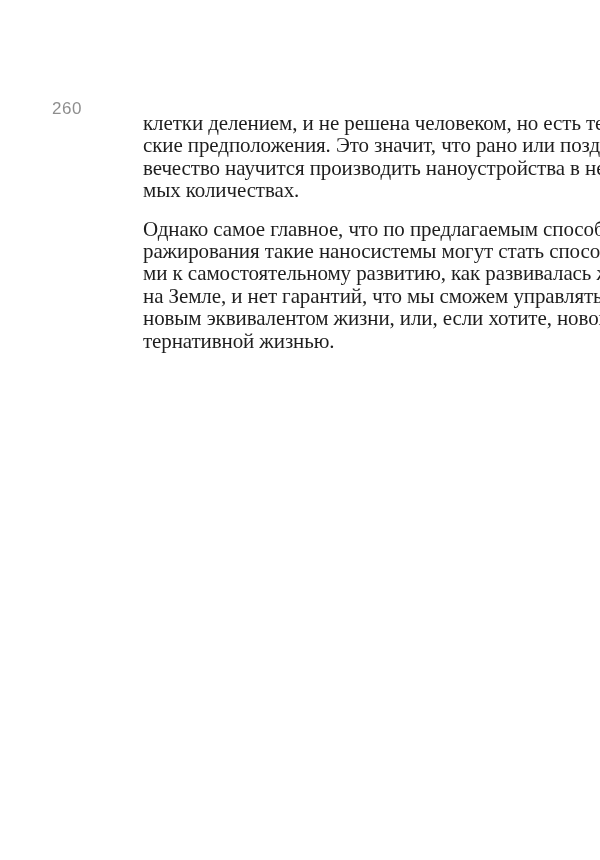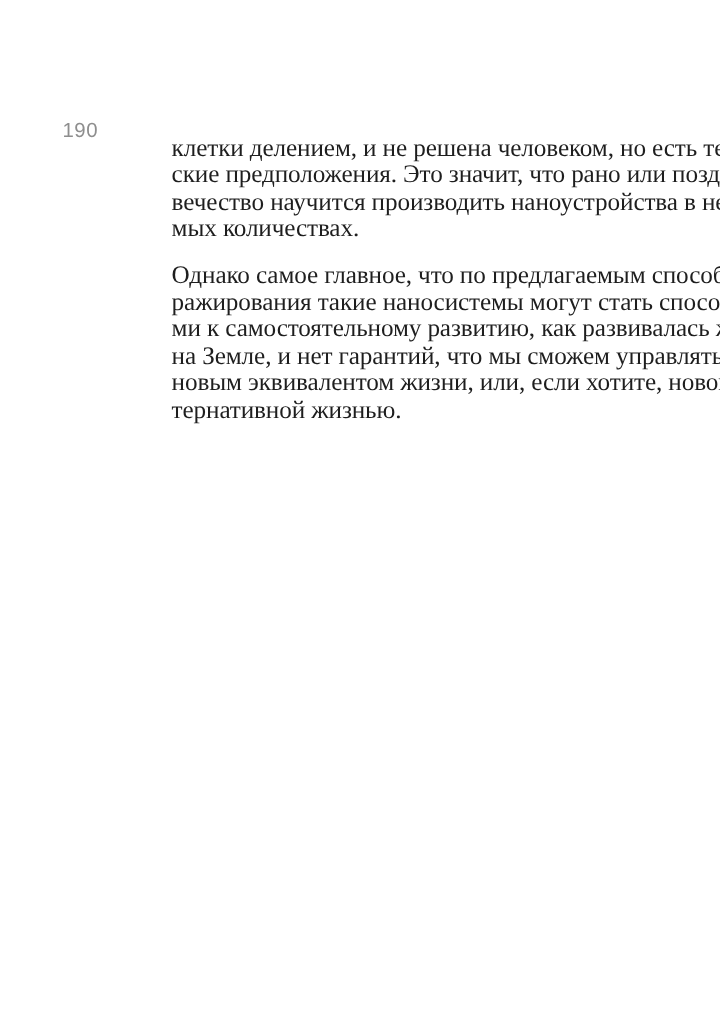--- a/index.html
+++ b/index.html
@@ -40,21 +40,21 @@
     margin: 16px;
   }
   .paragraph + .paragraph {
     margin-top: 15px;          
   }
 </style>
 </head>
 <body>
 
 <div class="page">
-  <span class="page-number">190</span>
+  <span class="page-number">260</span>
   <div class="text-column" id="text-column">
       <div class="paragraph">клетки делением, и не решена человеком, но есть теоретиче-
 ские предположения. Это значит, что рано или поздно чело-
 вечество научится производить наноустройства в необходи-
 мых количествах.</div>
       <div class="paragraph">Однако самое главное, что по предлагаемым способам ти-
 ражирования такие наносистемы могут стать способны-
 ми к самостоятельному развитию, как развивалась жизнь
 на Земле, и нет гарантий, что мы сможем управлять этим
 новым эквивалентом жизни, или, если хотите, новой аль-

